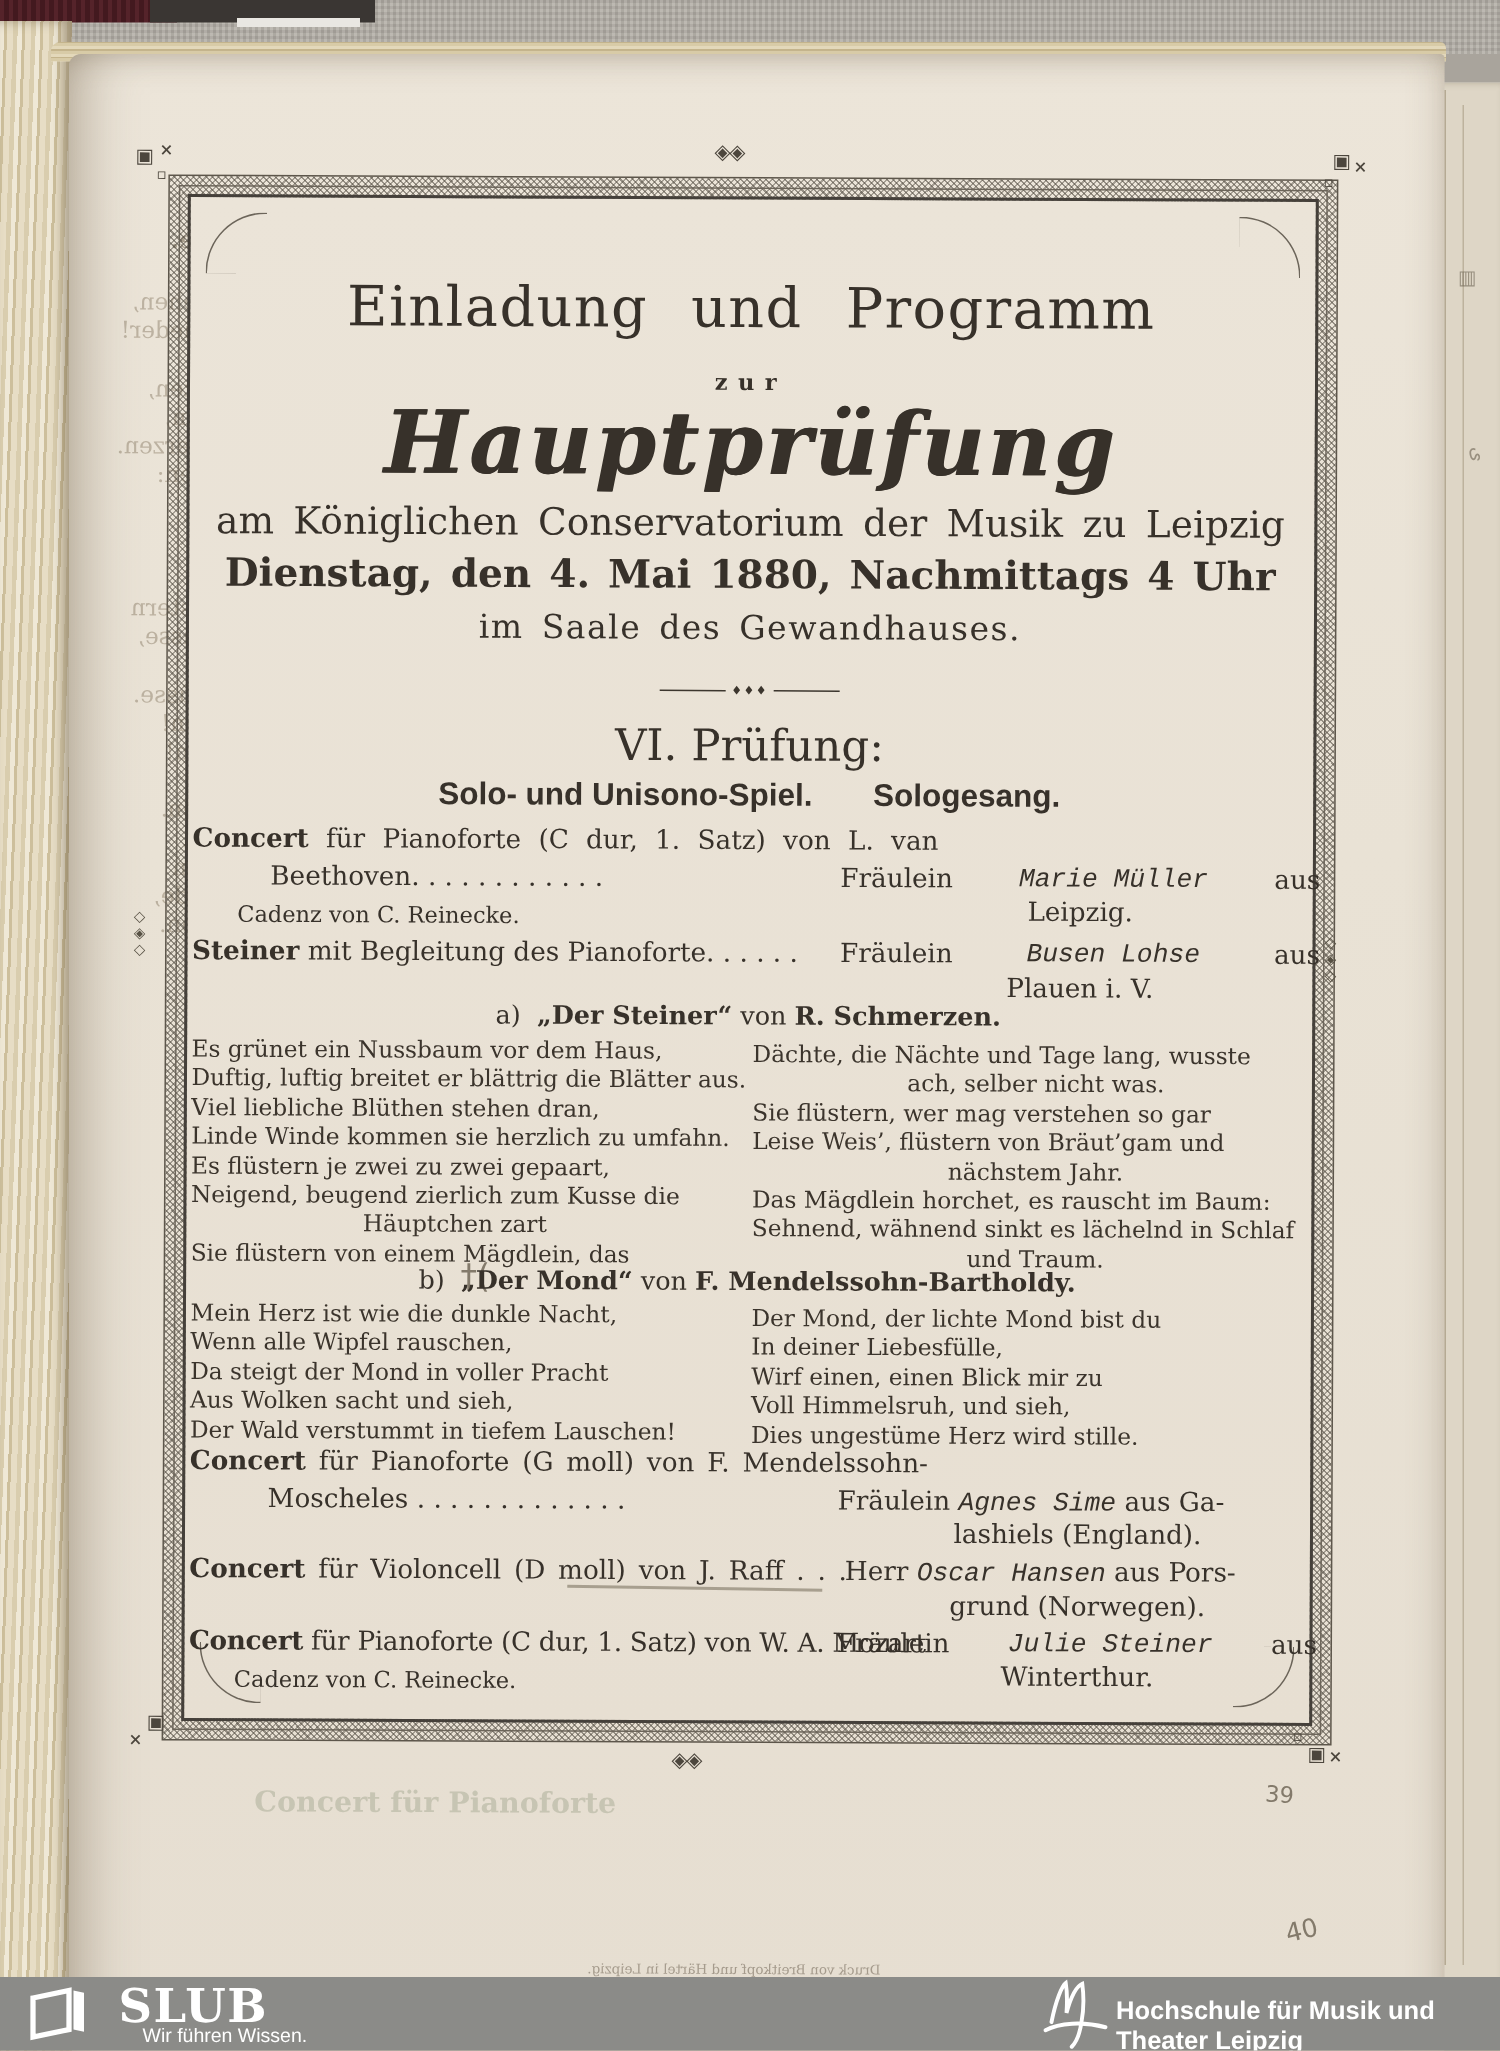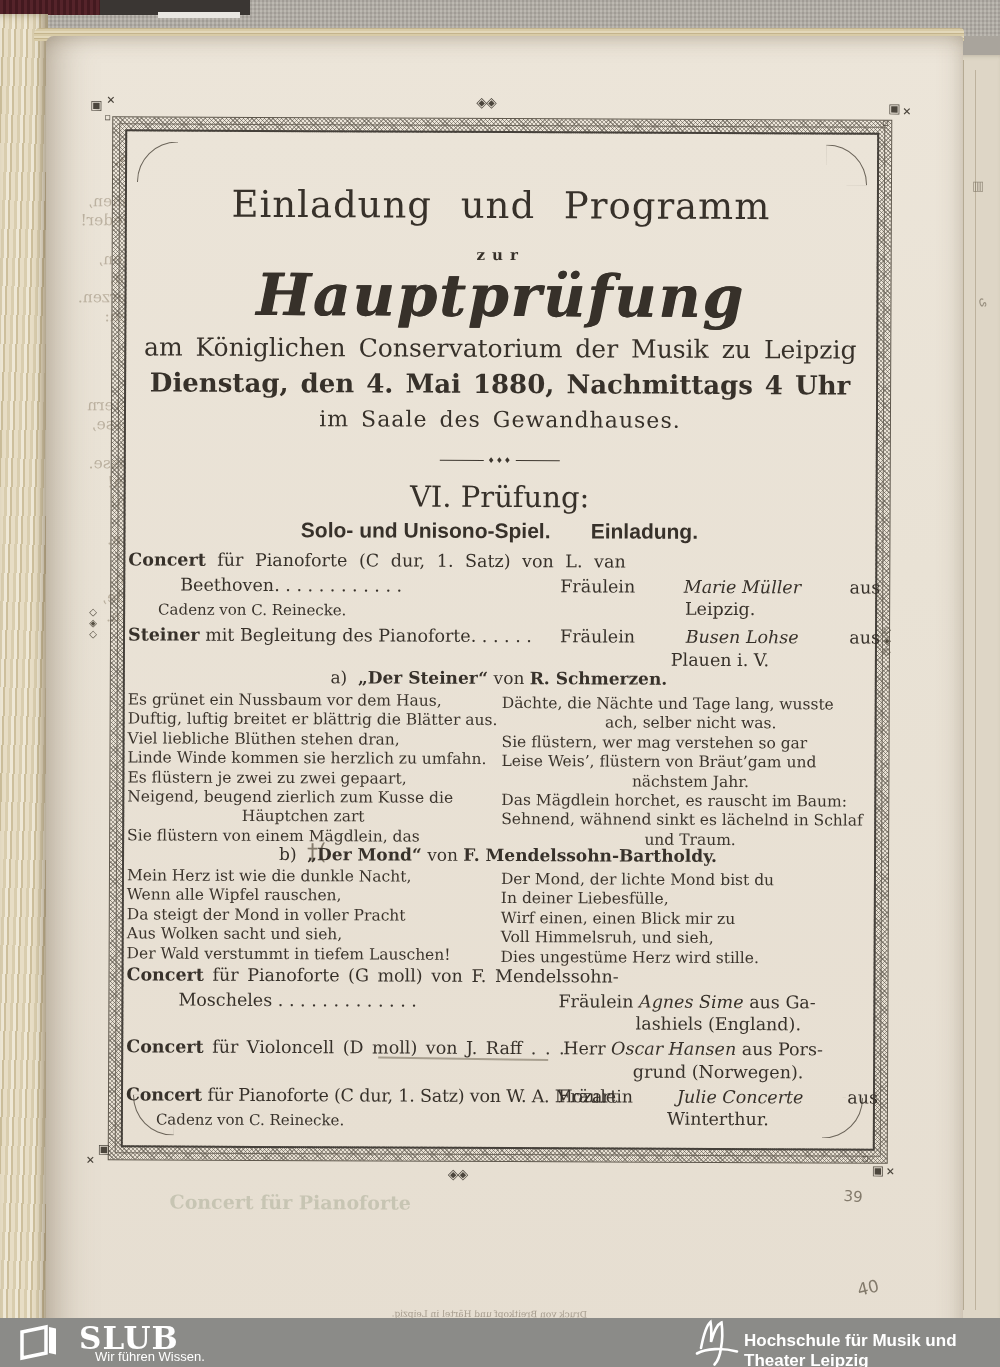--- a/index.html
+++ b/index.html
@@ -56,21 +56,21 @@
   .orn-sq{font-size:13px;}
   .orn-sq2{font-size:10px;}
   .orn-x{font-size:11px;font-weight:bold;}
   .orn-center{position:absolute;color:#4c463d;font-size:14px;letter-spacing:-1px;}
   .orn-side{position:absolute;color:#575144;font-size:10px;line-height:11px;text-align:center;width:14px;}
 
   
   .t{position:absolute;color:#37312a;white-space:nowrap;}
   .c{left:110px;width:778px;text-align:center;}
   .bold{font-weight:bold;}
-  .it{font-style:italic;}
+  .it{font-style:italic;font-family:Liberation Mono, monospace;}
   .sans{font-family:"Liberation Sans",sans-serif;}
   .fraktur{font-weight:bold;font-style:italic;letter-spacing:2px;text-shadow:.6px 0 currentColor;}
   .divider{position:absolute;left:110px;width:778px;top:456px;display:flex;align-items:center;justify-content:center;gap:4px;color:#3c362e;}
   .divider .ln{width:44px;height:1px;background:#3c362e;}
   .divider .dt{font-size:8px;letter-spacing:1px;}
   .rgt{position:absolute;left:560px;width:320px;display:flex;justify-content:space-between;}
   .rgtc{position:absolute;left:560px;width:320px;text-align:center;}
   .poem{position:absolute;font-size:15.5px;line-height:19.4px;color:#3b342c;}
   .poem div{white-space:nowrap;}
   .poem .cont{text-align:center;}
@@ -238,21 +238,21 @@
   <div class="divider">
     <span class="ln"></span>
     <span class="dt">♦♦♦</span>
     <span class="ln"></span>
   </div>
 
   <div class="t c" style="top:480px;font-size:29px;">VI. Prüfung:</div>
   <div class="t c" style="top:519px;">
     <span class="sans bold" style="font-size:21px;">Solo- und Unisono-Spiel.</span>
     <span style="display:inline-block;width:30px;"></span>
-    <span class="sans bold" style="font-size:21px;">Einladung.</span>
+    <span class="sans bold" style="font-size:21px;">Sologesang.</span>
   </div>
 
   <div class="t" style="left:128px;top:551px;font-size:17.5px;word-spacing:6px;">
     <span class="bold">Concert</span><span> für Pianoforte (C dur, 1. Satz)  von  L.  van</span>
   </div>
   <div class="t" style="left:180px;top:576px;font-size:17.5px;">
     <span>Beethoven</span><span>.   .   .   .   .   .   .   .   .   .   .   .</span>
   </div>
   <div class="t rgt" style="top:576px;font-size:17.5px;">
     <span>Fräulein</span>
@@ -339,21 +339,21 @@
   <div class="t" style="left:565px;top:1038px;font-size:17.5px;">
     <span>Herr </span><span class="it">Oscar Hansen</span><span> aus Pors-</span>
   </div>
   <div class="t rgtc" style="top:1061px;font-size:17.5px;">grund (Norwegen).</div>
 
   <div class="t" style="left:128px;top:1086px;font-size:17.5px;letter-spacing:-.2px;">
     <span class="bold">Concert</span><span> für Pianoforte (C dur, 1. Satz) von W. A. Mozart</span>
   </div>
   <div class="t rgt" style="top:1086px;font-size:17.5px;">
     <span>Fräulein</span>
-    <span class="it">Julie Concerte</span>
+    <span class="it">Julie Steiner</span>
     <span>aus</span>
   </div>
   <div class="t rgtc" style="top:1108px;font-size:17.5px;">Winterthur.</div>
   <div class="t" style="left:158px;top:1112px;font-size:15px;">Cadenz von C. Reinecke.</div>
 
   <div class="pencil" style="left:846px;top:1186px;font-size:15px;transform:rotate(4deg);">39</div>
   <div class="pencil" style="left:860px;top:1276px;font-size:17px;transform:rotate(-14deg);">40</div>
 </div>
 
 <div class="footer"></div>

